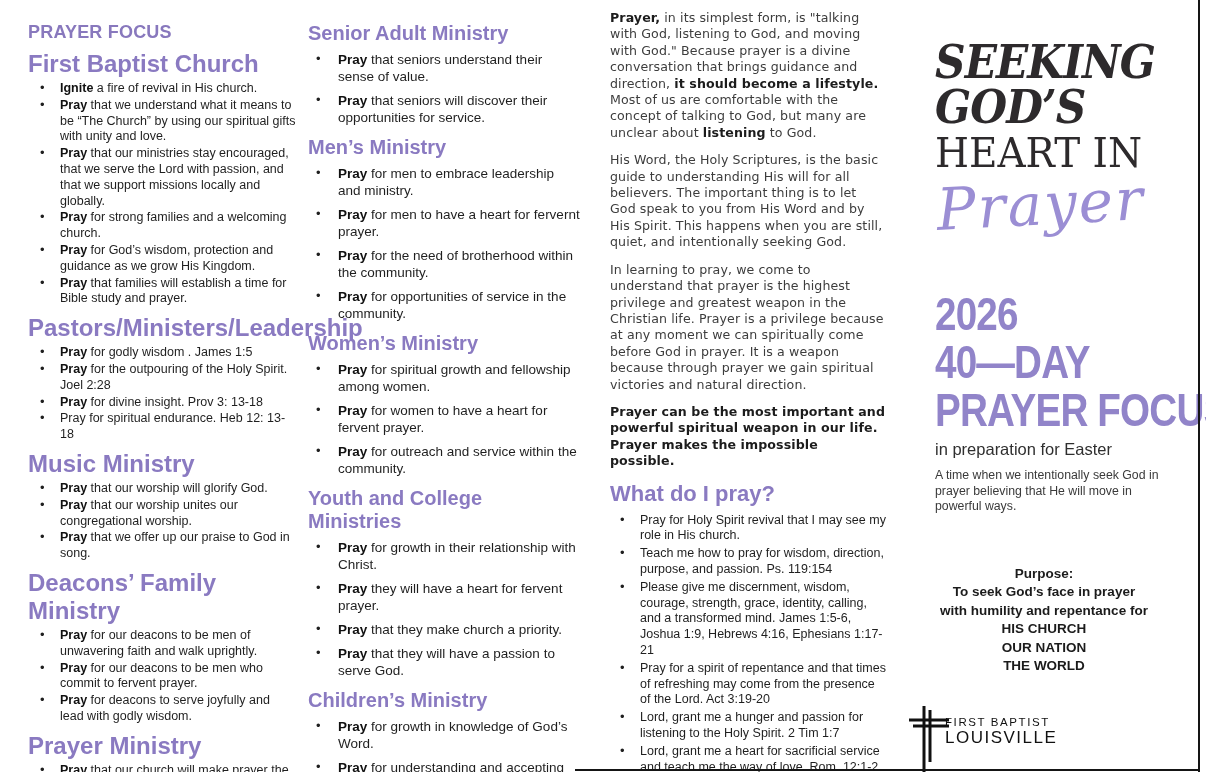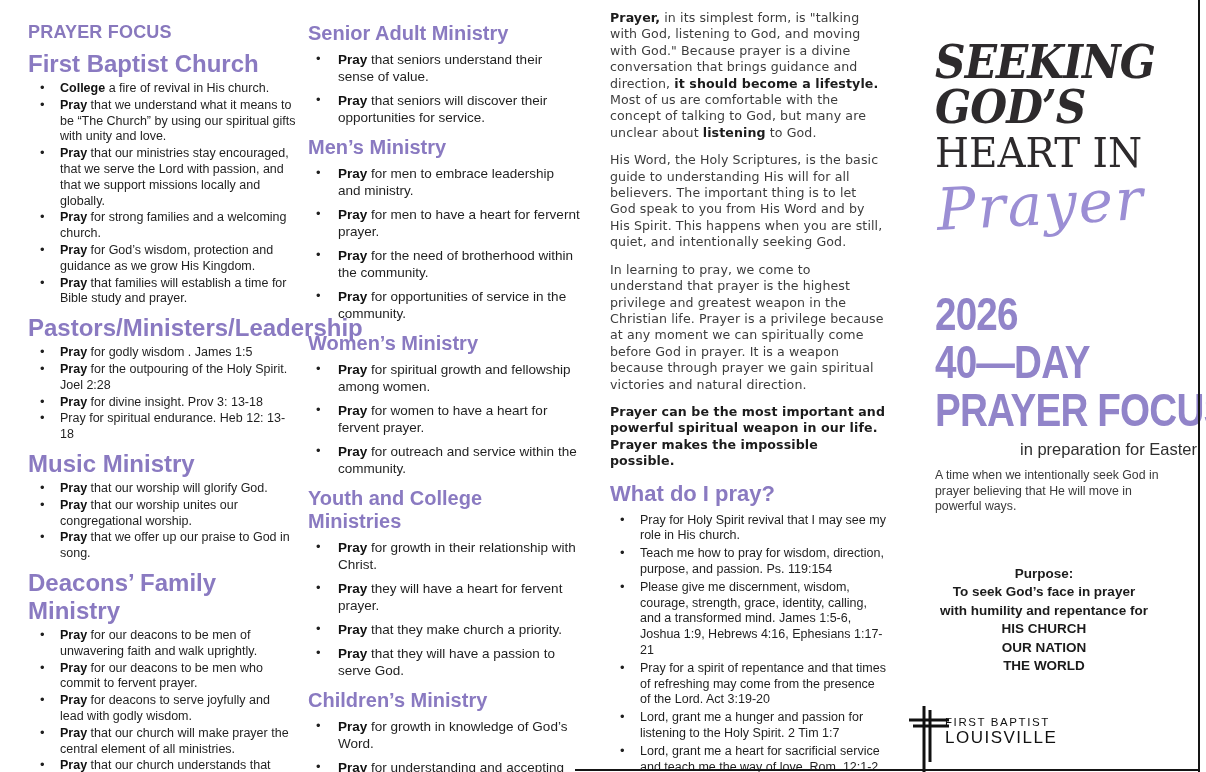--- a/index.html
+++ b/index.html
@@ -62,21 +62,21 @@
     font-family:"DejaVu Serif", cursive, serif;font-style:italic;font-weight:normal;
     font-size:58px;line-height:64px;color:#9b8ed4;letter-spacing:2px;
     transform:rotate(-3deg);transform-origin:left top;margin-top:2px;white-space:nowrap;
   }
   .cover-title{padding:48px 0 0 30px;color:#9184c9;}
   .cover-title-line{
     font-weight:bold;font-size:46px;line-height:48px;letter-spacing:-1px;
     transform:scaleX(0.84);transform-origin:left top;white-space:nowrap;
   }
   .cover-subtitle{
-    padding:6px 0 0 30px;font-size:16.5px;color:#2f2f2f;text-align:right;
+    padding:6px 0 0 30px;font-size:16.5px;color:#2f2f2f;
   }
   .cover-tagline{
     padding:9px 0 0 30px;width:238px;font-size:12.3px;line-height:15.5px;color:#3a3a3a;
   }
   .purpose{
     margin-top:50px;text-align:center;font-size:13.5px;line-height:18.5px;
     font-weight:600;color:#1b1b1b;padding-right:14px;
   }
   .logo{
     margin-top:28px;display:flex;align-items:flex-start;
@@ -91,21 +91,21 @@
   .edge-bottom{position:absolute;left:575px;top:769px;width:623px;height:2px;background:#151515;}
 </style>
 </head>
 <body>
 
 <div class="panel" id="panel1">
   <div class="kicker">PRAYER FOCUS</div>
   <div id="panel1-sections">
       <div class="sec-title c1">First Baptist Church</div>
       <ul class="blist c1">
-        <li class="bitem"><span class="dot">•</span><span class="btxt"><b>College</b> a fire of revival in His church.</span></li>
+        <li class="bitem"><span class="dot">•</span><span class="btxt"><b>Ignite</b> a fire of revival in His church.</span></li>
         <li class="bitem"><span class="dot">•</span><span class="btxt"><b>Pray</b> that we understand what it means to be “The Church” by using our spiritual gifts with unity and love.</span></li>
         <li class="bitem"><span class="dot">•</span><span class="btxt"><b>Pray</b> that our ministries stay encouraged, that we serve the Lord with passion, and that we support missions locally and globally.</span></li>
         <li class="bitem"><span class="dot">•</span><span class="btxt"><b>Pray</b> for strong families and a welcoming church.</span></li>
         <li class="bitem"><span class="dot">•</span><span class="btxt"><b>Pray</b> for God’s wisdom, protection and guidance as we grow His Kingdom.</span></li>
         <li class="bitem"><span class="dot">•</span><span class="btxt"><b>Pray</b> that families will establish a time for Bible study and prayer.</span></li>
       </ul>
       <div class="sec-title c1">Pastors/Ministers/Leadership</div>
       <ul class="blist c1">
         <li class="bitem"><span class="dot">•</span><span class="btxt"><b>Pray</b> for godly wisdom .  James 1:5</span></li>
         <li class="bitem"><span class="dot">•</span><span class="btxt"><b>Pray</b> for the outpouring of the Holy Spirit. Joel 2:28</span></li>
@@ -117,20 +117,21 @@
         <li class="bitem"><span class="dot">•</span><span class="btxt"><b>Pray</b> that our worship will glorify God.</span></li>
         <li class="bitem"><span class="dot">•</span><span class="btxt"><b>Pray</b> that our worship unites our congregational worship.</span></li>
         <li class="bitem"><span class="dot">•</span><span class="btxt"><b>Pray</b> that we offer up our praise to God in song.</span></li>
       </ul>
       <div class="sec-title c1">Deacons’ Family Ministry</div>
       <ul class="blist c1">
         <li class="bitem"><span class="dot">•</span><span class="btxt"><b>Pray</b> for our deacons to be men of unwavering faith and walk uprightly.</span></li>
         <li class="bitem"><span class="dot">•</span><span class="btxt"><b>Pray</b> for our deacons to be men who commit to fervent prayer.</span></li>
         <li class="bitem"><span class="dot">•</span><span class="btxt"><b>Pray</b> for deacons to serve joyfully and lead with godly wisdom.</span></li>
       </ul>
+      <div class="sec-title c1">Prayer Ministry</div>
       <ul class="blist c1">
         <li class="bitem"><span class="dot">•</span><span class="btxt"><b>Pray</b> that our church will make prayer the central element of  all ministries.</span></li>
         <li class="bitem"><span class="dot">•</span><span class="btxt"><b>Pray</b> that our church understands that prayer and worship are our highest calling.</span></li>
         <li class="bitem"><span class="dot">•</span><span class="btxt"><b>Pray</b> that our church will experience growth in personal prayer, intercessory prayer, and corporate prayer.</span></li>
       </ul>
     </div>
 </div>
 
 <div class="panel" id="panel2">
   <div id="panel2-sections">

